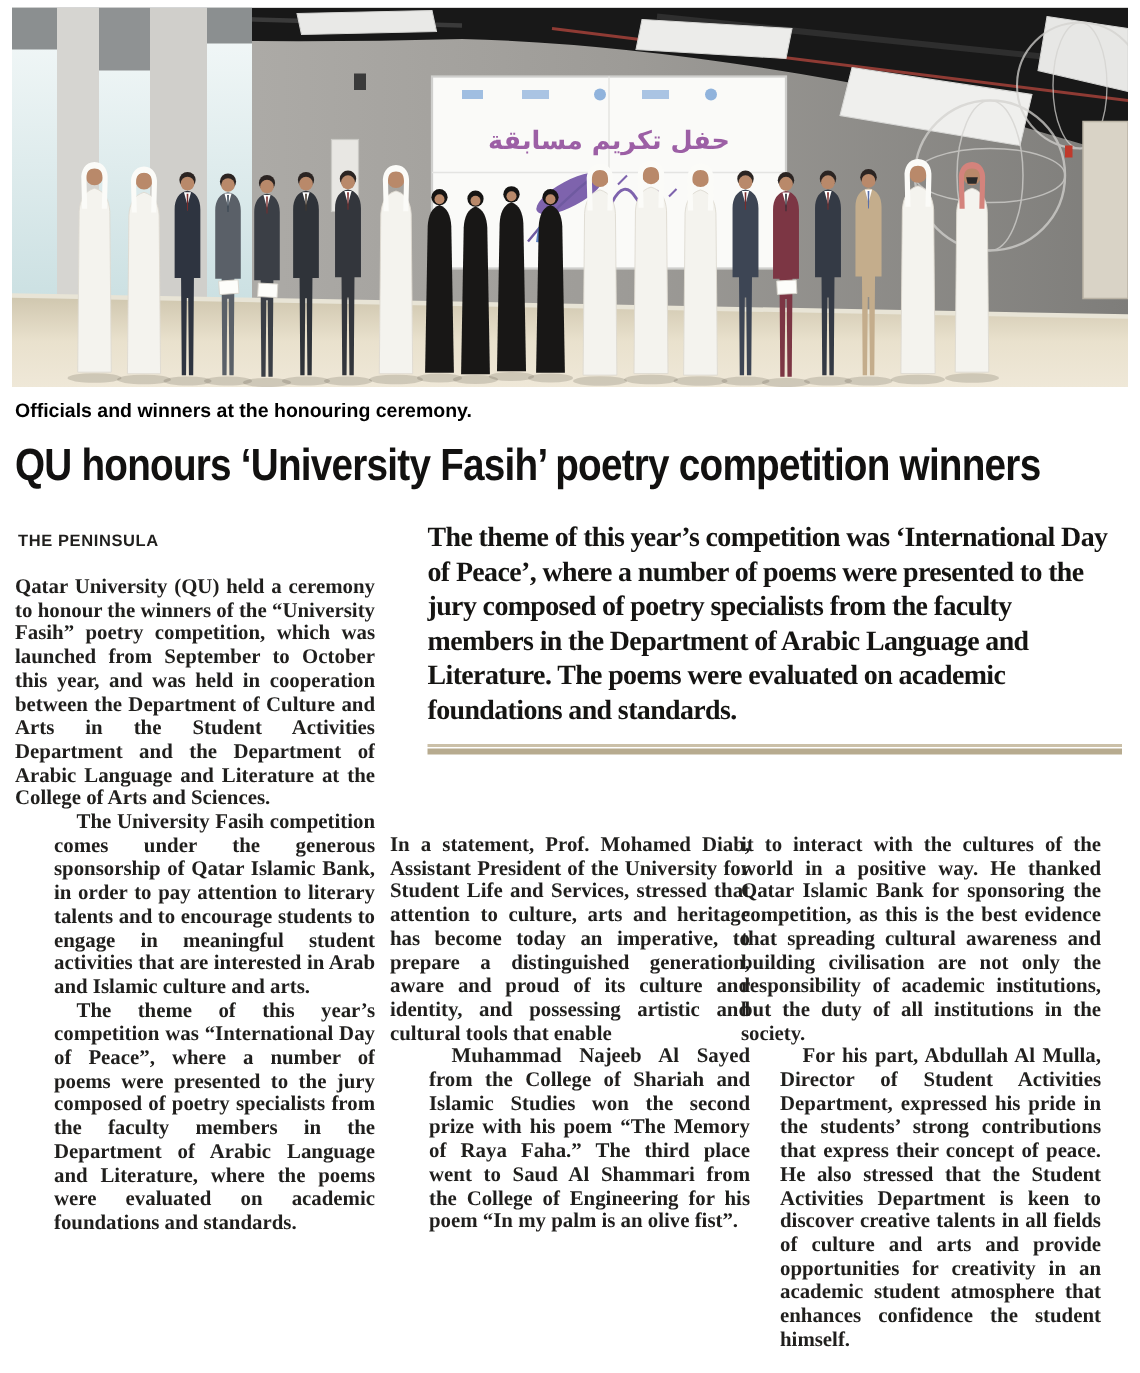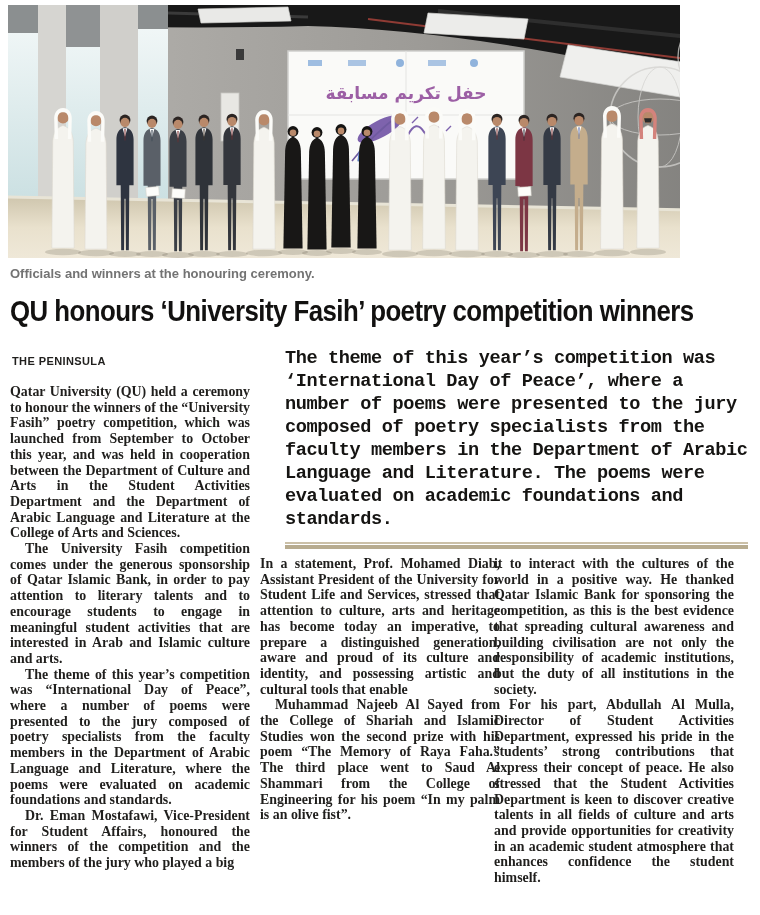--- a/index.html
+++ b/index.html
@@ -1,50 +1,50 @@
 <!DOCTYPE html>
 <html lang="en"><head>
 <meta charset="utf-8">
 <style>
   html,body{margin:0;padding:0;background:#ffffff;}
   .page{position:relative;width:760px;height:915px;background:#fff;overflow:hidden;
         font-family:"Liberation Serif",serif;color:#201f1d;}
 
   
-  .photo{position:absolute;left:8px;top:5px;width:672px;height:253px;margin:0;overflow:hidden;}
+  .photo{position:absolute;left:8px;top:5px;width:744px;height:253px;margin:0;overflow:hidden;}
   .photo svg{display:block;}
 
   
   .caption{position:absolute;left:10px;top:266px;width:740px;
-           font-family:"Liberation Sans",sans-serif;font-weight:700;font-size:13px;color:#737373;}
+           font-family:"Liberation Sans",sans-serif;font-weight:700;font-size:13px;color:#000000;}
 
   
   .headline{position:absolute;left:10px;top:294px;width:744px;margin:0;
             font-family:"Liberation Sans",sans-serif;font-weight:700;font-size:30px;
             letter-spacing:-0.6px;white-space:nowrap;color:#121110;
             transform:scaleX(0.86);transform-origin:left top;}
 
   
   .byline{position:absolute;left:12px;top:355px;
           font-family:Liberation Sans, sans-serif;font-weight:700;font-size:11px;
           letter-spacing:0.4px;color:#17161
 4;}
 
   
   .pullquote{position:absolute;left:285px;top:347px;width:463px;}
-  .pullquote p{margin:0;font-family:Liberation Mono, monospace;font-weight:700;
+  .pullquote p{margin:0;font-family:Liberation Serif, serif;font-weight:700;
                font-size:18.6px;line-height:23px;letter-spacing:-0.4px;color:#151412;}
   .pq-rule{margin-top:11px;border-top:2px solid #cbc0a8;}
   .pq-rule::after{content:"";display:block;margin-top:1px;height:4px;background:#b7ab8f;}
 
   
   .col{position:absolute;width:240px;overflow:hidden;font-size:13.9px;line-height:15.7px;
        text-align:justify;}
   .col p{margin:0;font-weight:bold;}
-  .col p + p{text-indent:15px;}
+  .col p + p{text-indent:15px;margin-left:26px;}
   .col1{left:10px;top:384px;height:526px;}
   .col2{left:260px;top:556px;height:354px;}
   .col3{left:494px;top:556px;height:354px;}
 </style>
 </head>
 <body>
 
 <div class="page">
 
   <figure class="photo">
@@ -220,21 +220,20 @@
 
   <div class="pullquote">
     <p>The theme of this year’s competition was ‘International Day of Peace’, where a number of poems were presented to the jury composed of poetry specialists from the faculty members in the Department of Arabic Language and Literature. The poems were evaluated on academic foundations and standards.</p>
     <div class="pq-rule"></div>
   </div>
 
   <div class="col col1">
     <p>Qatar University (QU) held a ceremony to honour the winners of the “University Fasih” poetry competition, which was launched from September to October this year, and was held in cooperation between the Department of Culture and Arts in the Student Activities Department and the Department of Arabic Language and Literature at the College of Arts and Sciences.</p>
     <p>The University Fasih competition comes under the generous sponsorship of Qatar Islamic Bank, in order to pay attention to literary talents and to encourage students to engage in meaningful student activities that are interested in Arab and Islamic culture and arts.</p>
     <p>The theme of this year’s competition was “International Day of Peace”, where a number of poems were presented to the jury composed of poetry specialists from the faculty members in the Department of Arabic Language and Literature, where the poems were evaluated on academic foundations and standards.</p>
-    <p>Dr. Eman Mostafawi, Vice-President for Student Affairs, honoured the winners of the competition and the members of the jury who played a big</p>
   </div>
 
   <div class="col col2">
     <p>In a statement, Prof. Mohamed Diab, Assistant President of the University for Student Life and Services, stressed that attention to culture, arts and heritage has become today an imperative, to prepare a distinguished generation, aware and proud of its culture and identity, and possessing artistic and cultural tools that enable</p>
     <p>Muhammad Najeeb Al Sayed from the College of Shariah and Islamic Studies won the second prize with his poem “The Memory of Raya Faha.” The third place went to Saud Al Shammari from the College of Engineering for his poem “In my palm is an olive fist”.</p>
   </div>
 
   <div class="col col3">
     <p>it to interact with the cultures of the world in a positive way. He thanked Qatar Islamic Bank for sponsoring the competition, as this is the best evidence that spreading cultural awareness and building civilisation are not only the responsibility of academic institutions, but the duty of all institutions in the society.</p>
     <p>For his part, Abdullah Al Mulla, Director of Student Activities Department, expressed his pride in the students’ strong contributions that express their concept of peace. He also stressed that the Student Activities Department is keen to discover creative talents in all fields of culture and arts and provide opportunities for creativity in an academic student atmosphere that enhances confidence the student himself.</p>

